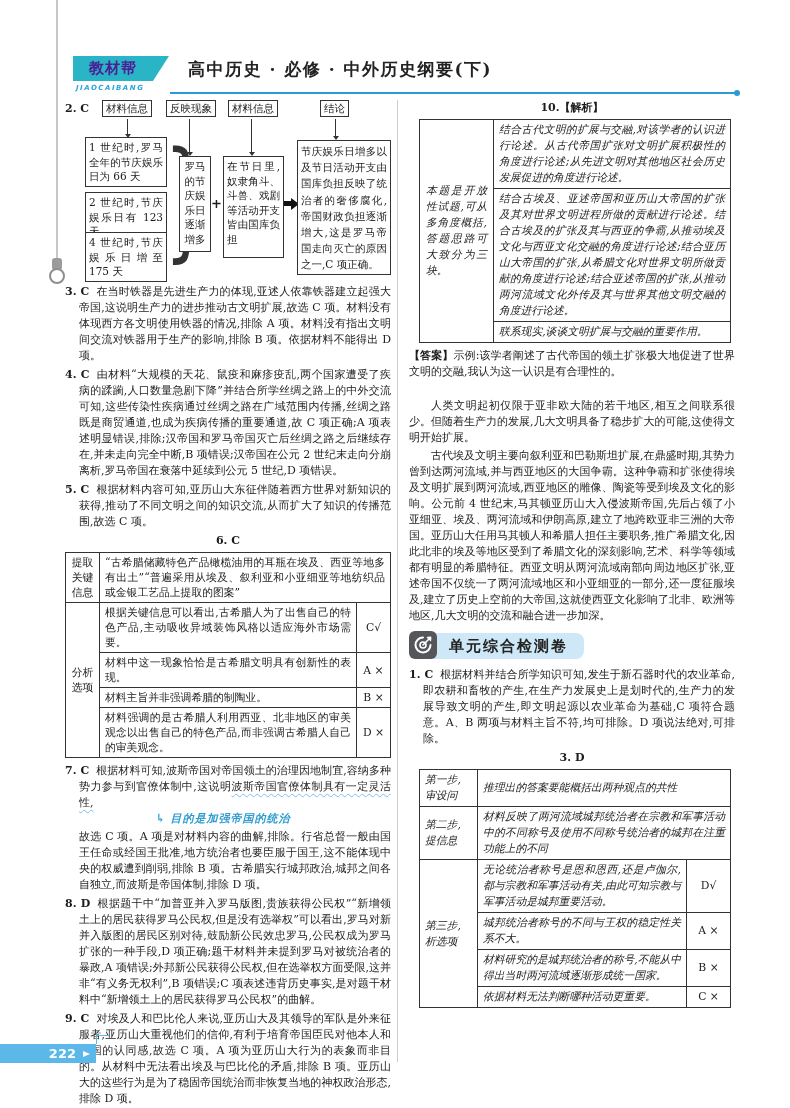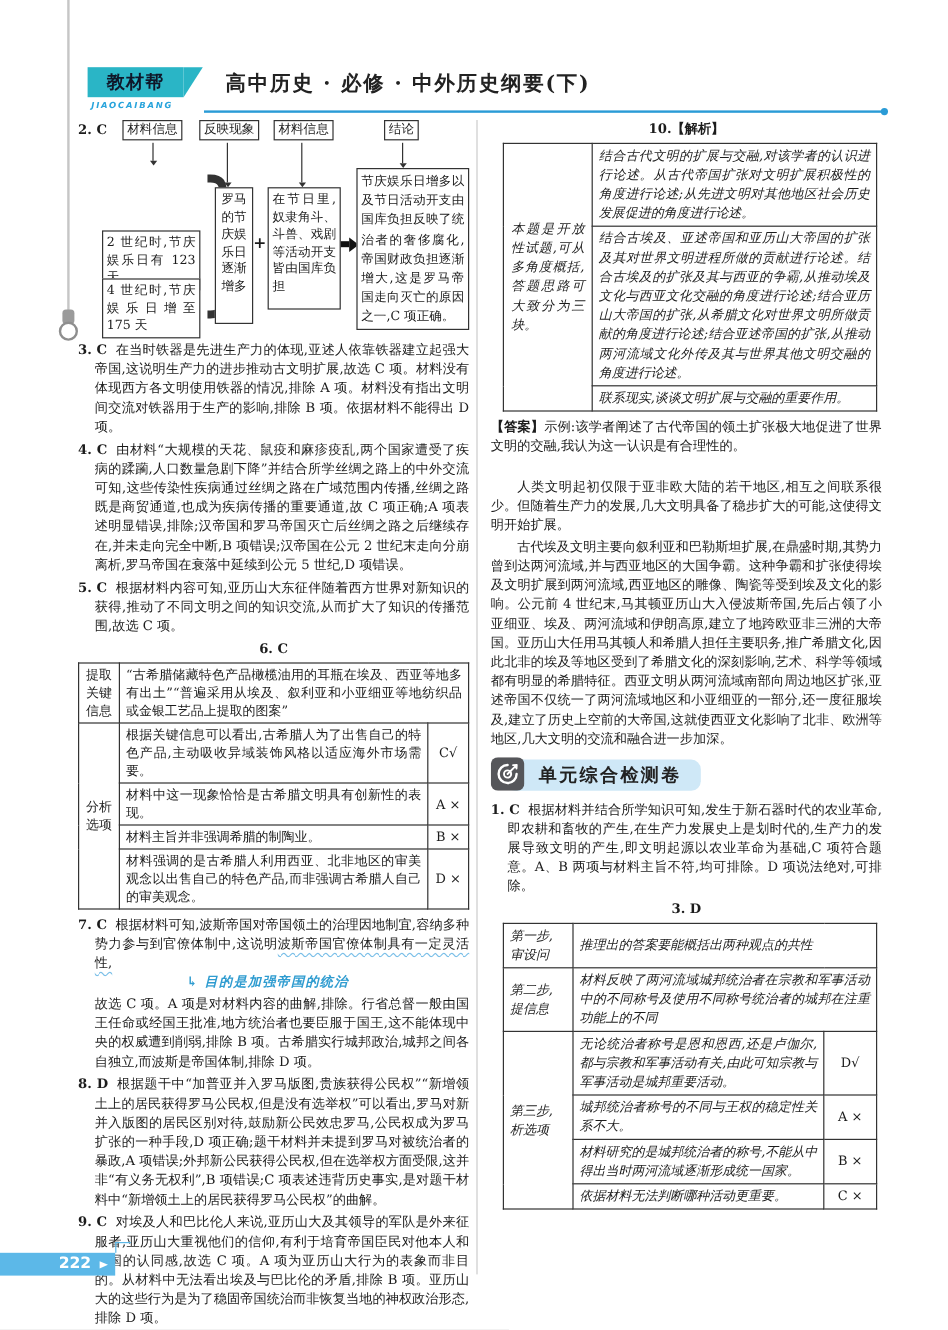--- a/index.html
+++ b/index.html
@@ -7,21 +7,21 @@
   .page { position:relative; width:790px; height:1108px; background:#ffffff;
           font-family:"DejaVu Serif","Liberation Serif",serif; color:#1c1c1c; overflow:hidden; margin:0 auto; }
 
   
   .cord { position:absolute; left:56px; top:0; width:2px; height:260px; background:#c6c6c6; }
   .knob { position:absolute; left:52px; top:258px; width:10px; height:12px; background:#9b9b9b; border-radius:3px; }
   .ring { position:absolute; left:49px; top:268px; width:16px; height:16px; border:2.5px solid #8e8e8e; border-radius:50%; background:#fff; }
 
   
   .brand-box { position:absolute; left:73px; top:56px; width:80px; height:25px; background:#2ab5c6;
-               color:#0f172a; font-weight:bold; font-size:15px; text-align:center; line-height:25px; letter-spacing:1px;
+               color:#4c1d95; font-weight:bold; font-size:15px; text-align:center; line-height:25px; letter-spacing:1px;
                font-family:"DejaVu Sans","Liberation Sans",sans-serif; }
   .brand-notch { position:absolute; left:153px; top:56px; width:0; height:0;
                  border-top:25px solid #2ab5c6; border-right:16px solid transparent; }
   .brand-sub { position:absolute; left:76px; top:84px; color:#29a4dc; font-size:7px; font-weight:bold; font-style:italic;
                letter-spacing:1.5px; font-family:"DejaVu Sans","Liberation Sans",sans-serif; }
   .head-title { position:absolute; left:188px; top:58px; font-size:17px; font-weight:bold; letter-spacing:1.5px; color:#222; }
   .head-line { position:absolute; left:170px; top:92px; width:566px; height:1.5px; background:#2a9bd6; }
   .head-line::after { content:''; position:absolute; right:-4px; top:-2.2px; width:6px; height:6px; border-radius:50%; background:#2a9bd6; }
 
   .col-divider { position:absolute; left:397px; top:100px; width:1px; height:962px; background:#cccccc; }
@@ -111,24 +111,25 @@
     <div class="fc">
       <span class="fc-num">2. C</span>
       <span class="fc-label" style="left:37px">材料信息</span>
       <span class="fc-label" style="left:101px">反映现象</span>
       <span class="fc-label" style="left:163px">材料信息</span>
       <span class="fc-label" style="left:255px">结论</span>
       <span class="fc-arr" style="left:62px;top:19px;height:15px"></span>
       <span class="fc-arr" style="left:124px;top:19px;height:33px"></span>
       <span class="fc-arr" style="left:186px;top:19px;height:33px"></span>
       <span class="fc-arr" style="left:270px;top:19px;height:17px"></span>
+      <div class="fc-box" style="left:20px;top:37px;width:82px">1 世纪时,罗马全年的节庆娱乐日为 66 天</div>
       <div class="fc-box" style="left:20px;top:92px;width:82px">2 世纪时,节庆娱乐日有 123 天</div>
       <div class="fc-box" style="left:20px;top:132px;width:82px">4 世纪时,节庆娱乐日增至 175 天</div>
       <span class="fc-brace">}</span>
-      <div class="fc-box" style="left:114px;top:56px;width:32px;height:114px;text-align:center">罗马的节庆娱乐日逐渐增多</div>
+      <div class="fc-box" style="left:114px;top:56px;width:32px;height:96px;text-align:center">罗马的节庆娱乐日逐渐增多</div>
       <span class="fc-plus">+</span>
       <div class="fc-box" style="left:158px;top:56px;width:61px;height:102px">在节日里,奴隶角斗、斗兽、戏剧等活动开支皆由国库负担</div>
       <span class="fc-fat"></span>
       <div class="fc-box" style="left:232px;top:40px;width:94px;height:135px;line-height:16.2px">节庆娱乐日增多以及节日活动开支由国库负担反映了统治者的奢侈腐化,帝国财政负担逐渐增大,这是罗马帝国走向灭亡的原因之一,C 项正确。</div>
     </div>
 
     <p class="item"><span class="num">3. C</span><span>在当时铁器是先进生产力的体现,亚述人依靠铁器建立起强大帝国,这说明生产力的进步推动古文明扩展,故选 C 项。材料没有体现西方各文明使用铁器的情况,排除 A 项。材料没有指出文明间交流对铁器用于生产的影响,排除 B 项。依据材料不能得出 D 项。</span></p>
     <p class="item"><span class="num">4. C</span><span>由材料“大规模的天花、鼠疫和麻疹疫乱,两个国家遭受了疾病的蹂躏,人口数量急剧下降”并结合所学丝绸之路上的中外交流可知,这些传染性疾病通过丝绸之路在广域范围内传播,丝绸之路既是商贸通道,也成为疾病传播的重要通道,故 C 项正确;A 项表述明显错误,排除;汉帝国和罗马帝国灭亡后丝绸之路之后继续存在,并未走向完全中断,B 项错误;汉帝国在公元 2 世纪末走向分崩离析,罗马帝国在衰落中延续到公元 5 世纪,D 项错误。</span></p>
     <p class="item"><span class="num">5. C</span><span>根据材料内容可知,亚历山大东征伴随着西方世界对新知识的获得,推动了不同文明之间的知识交流,从而扩大了知识的传播范围,故选 C 项。</span></p>
 

